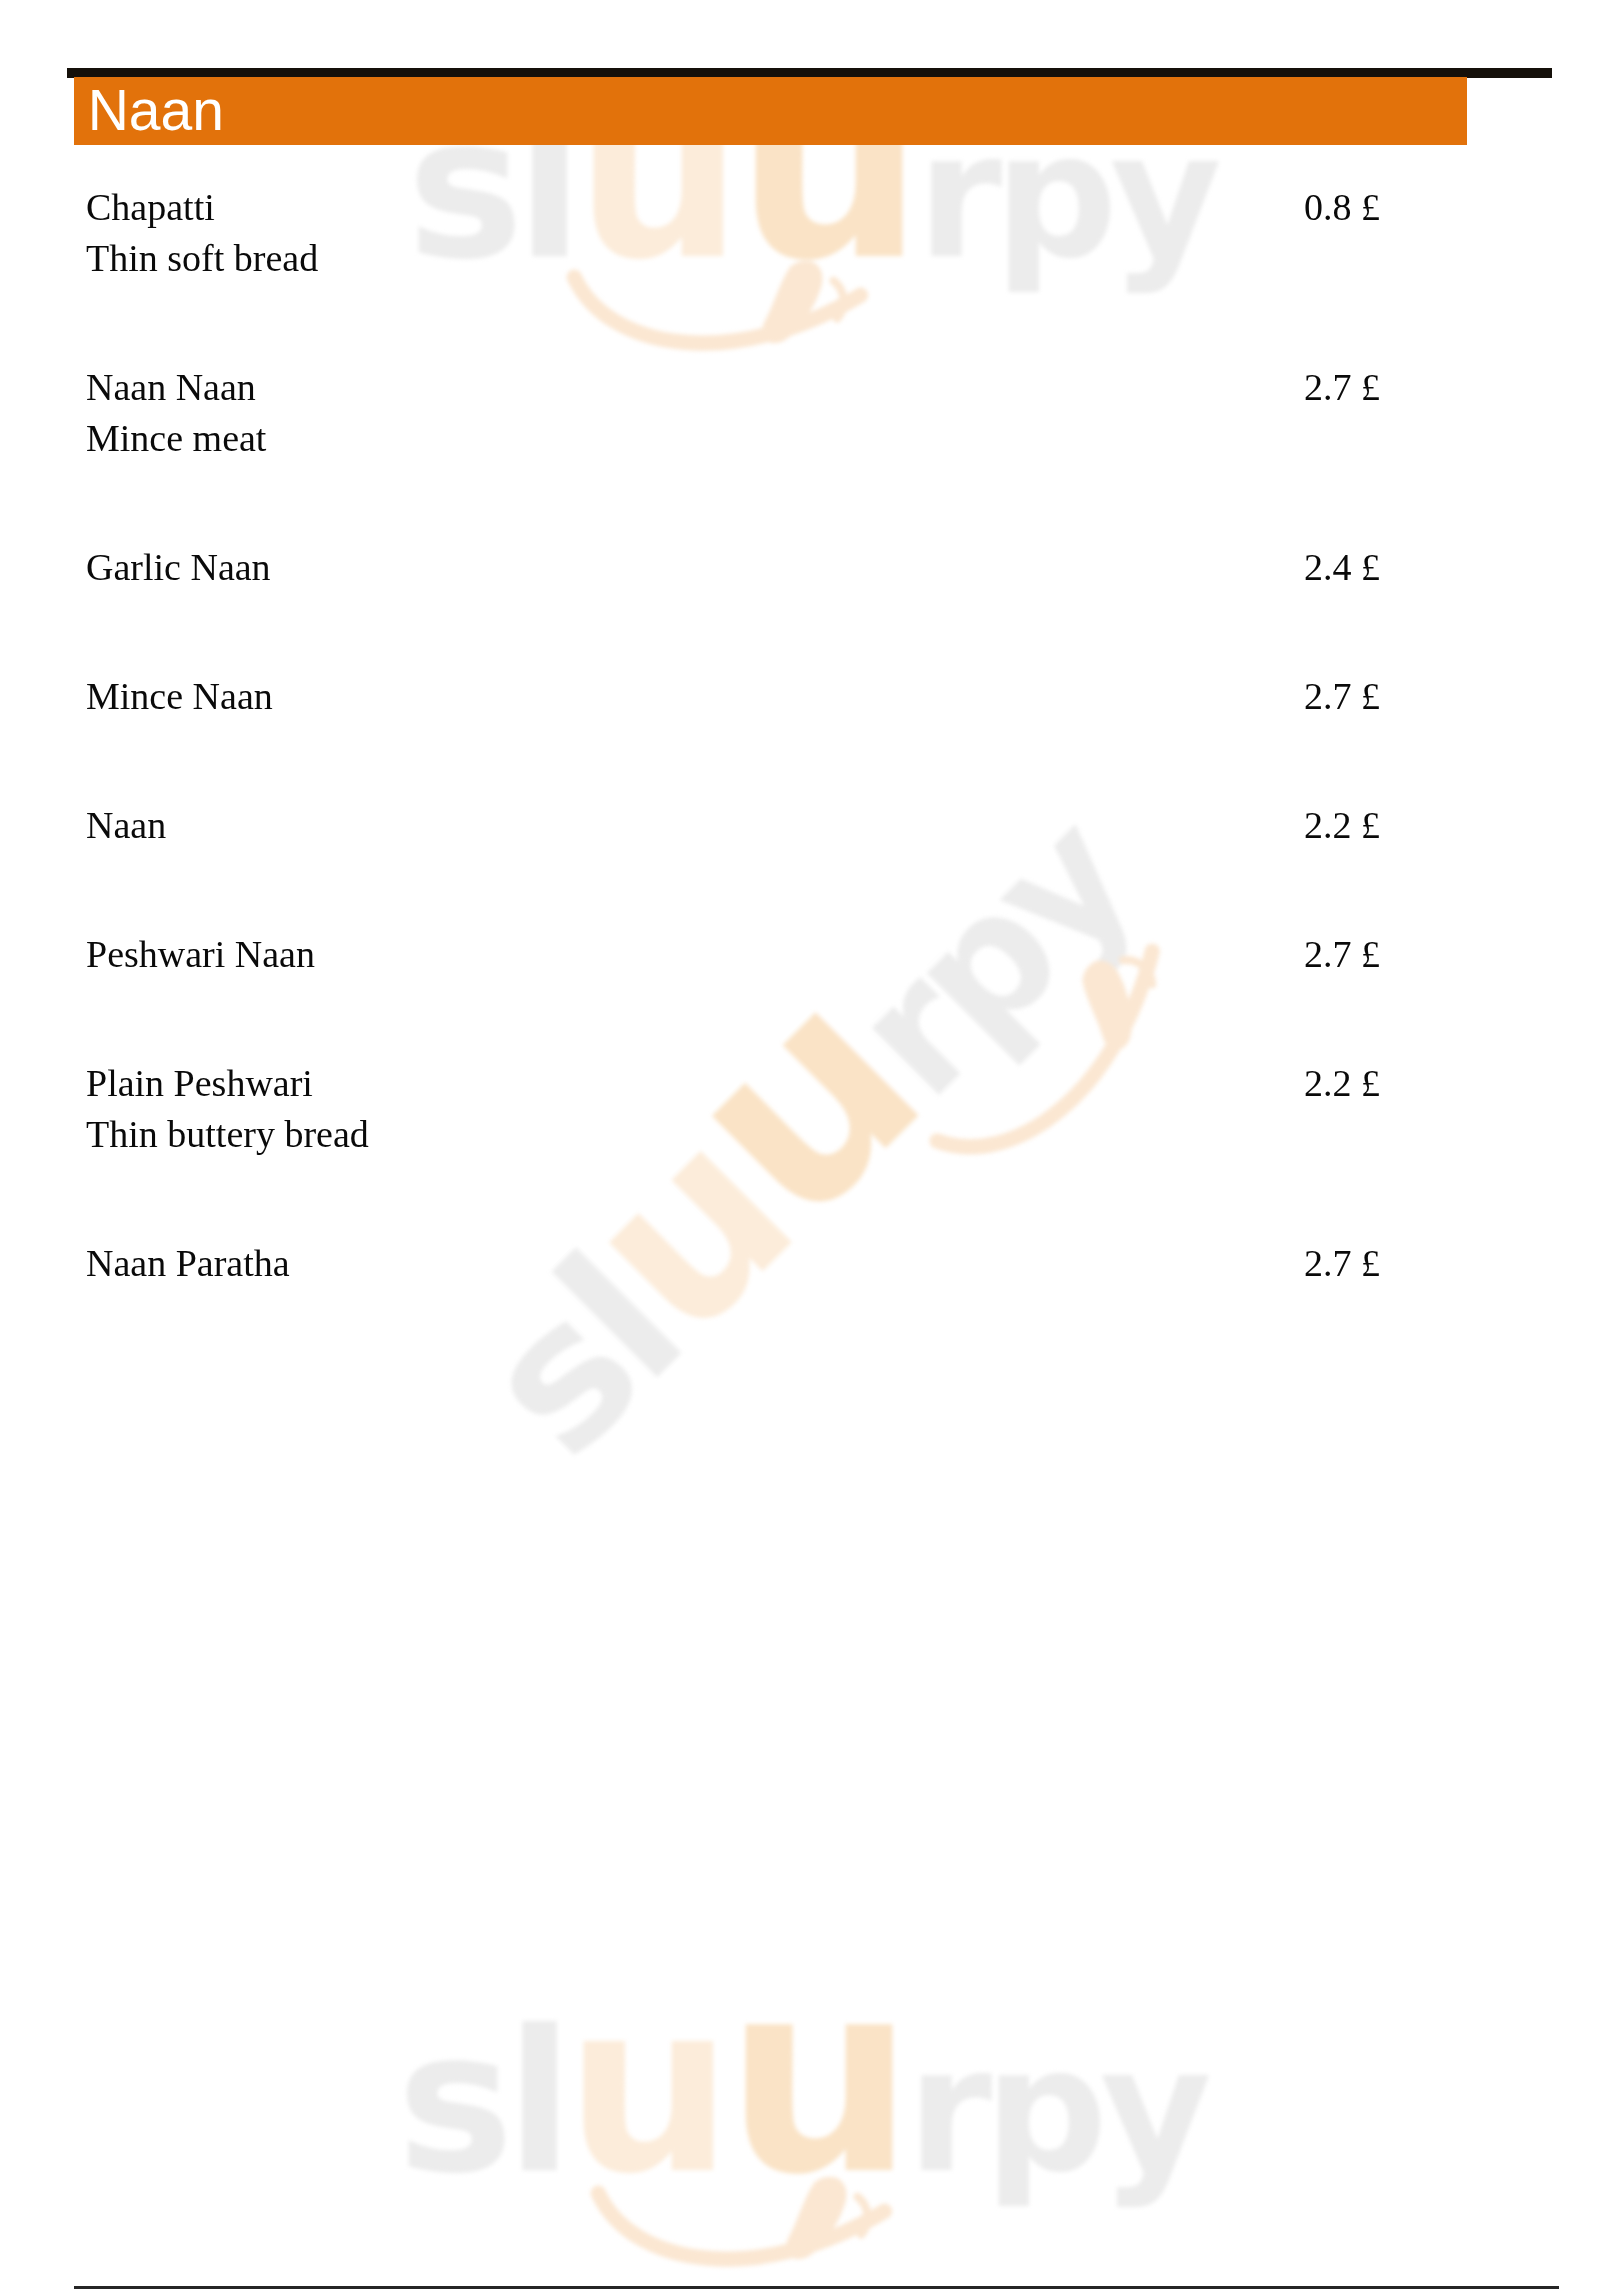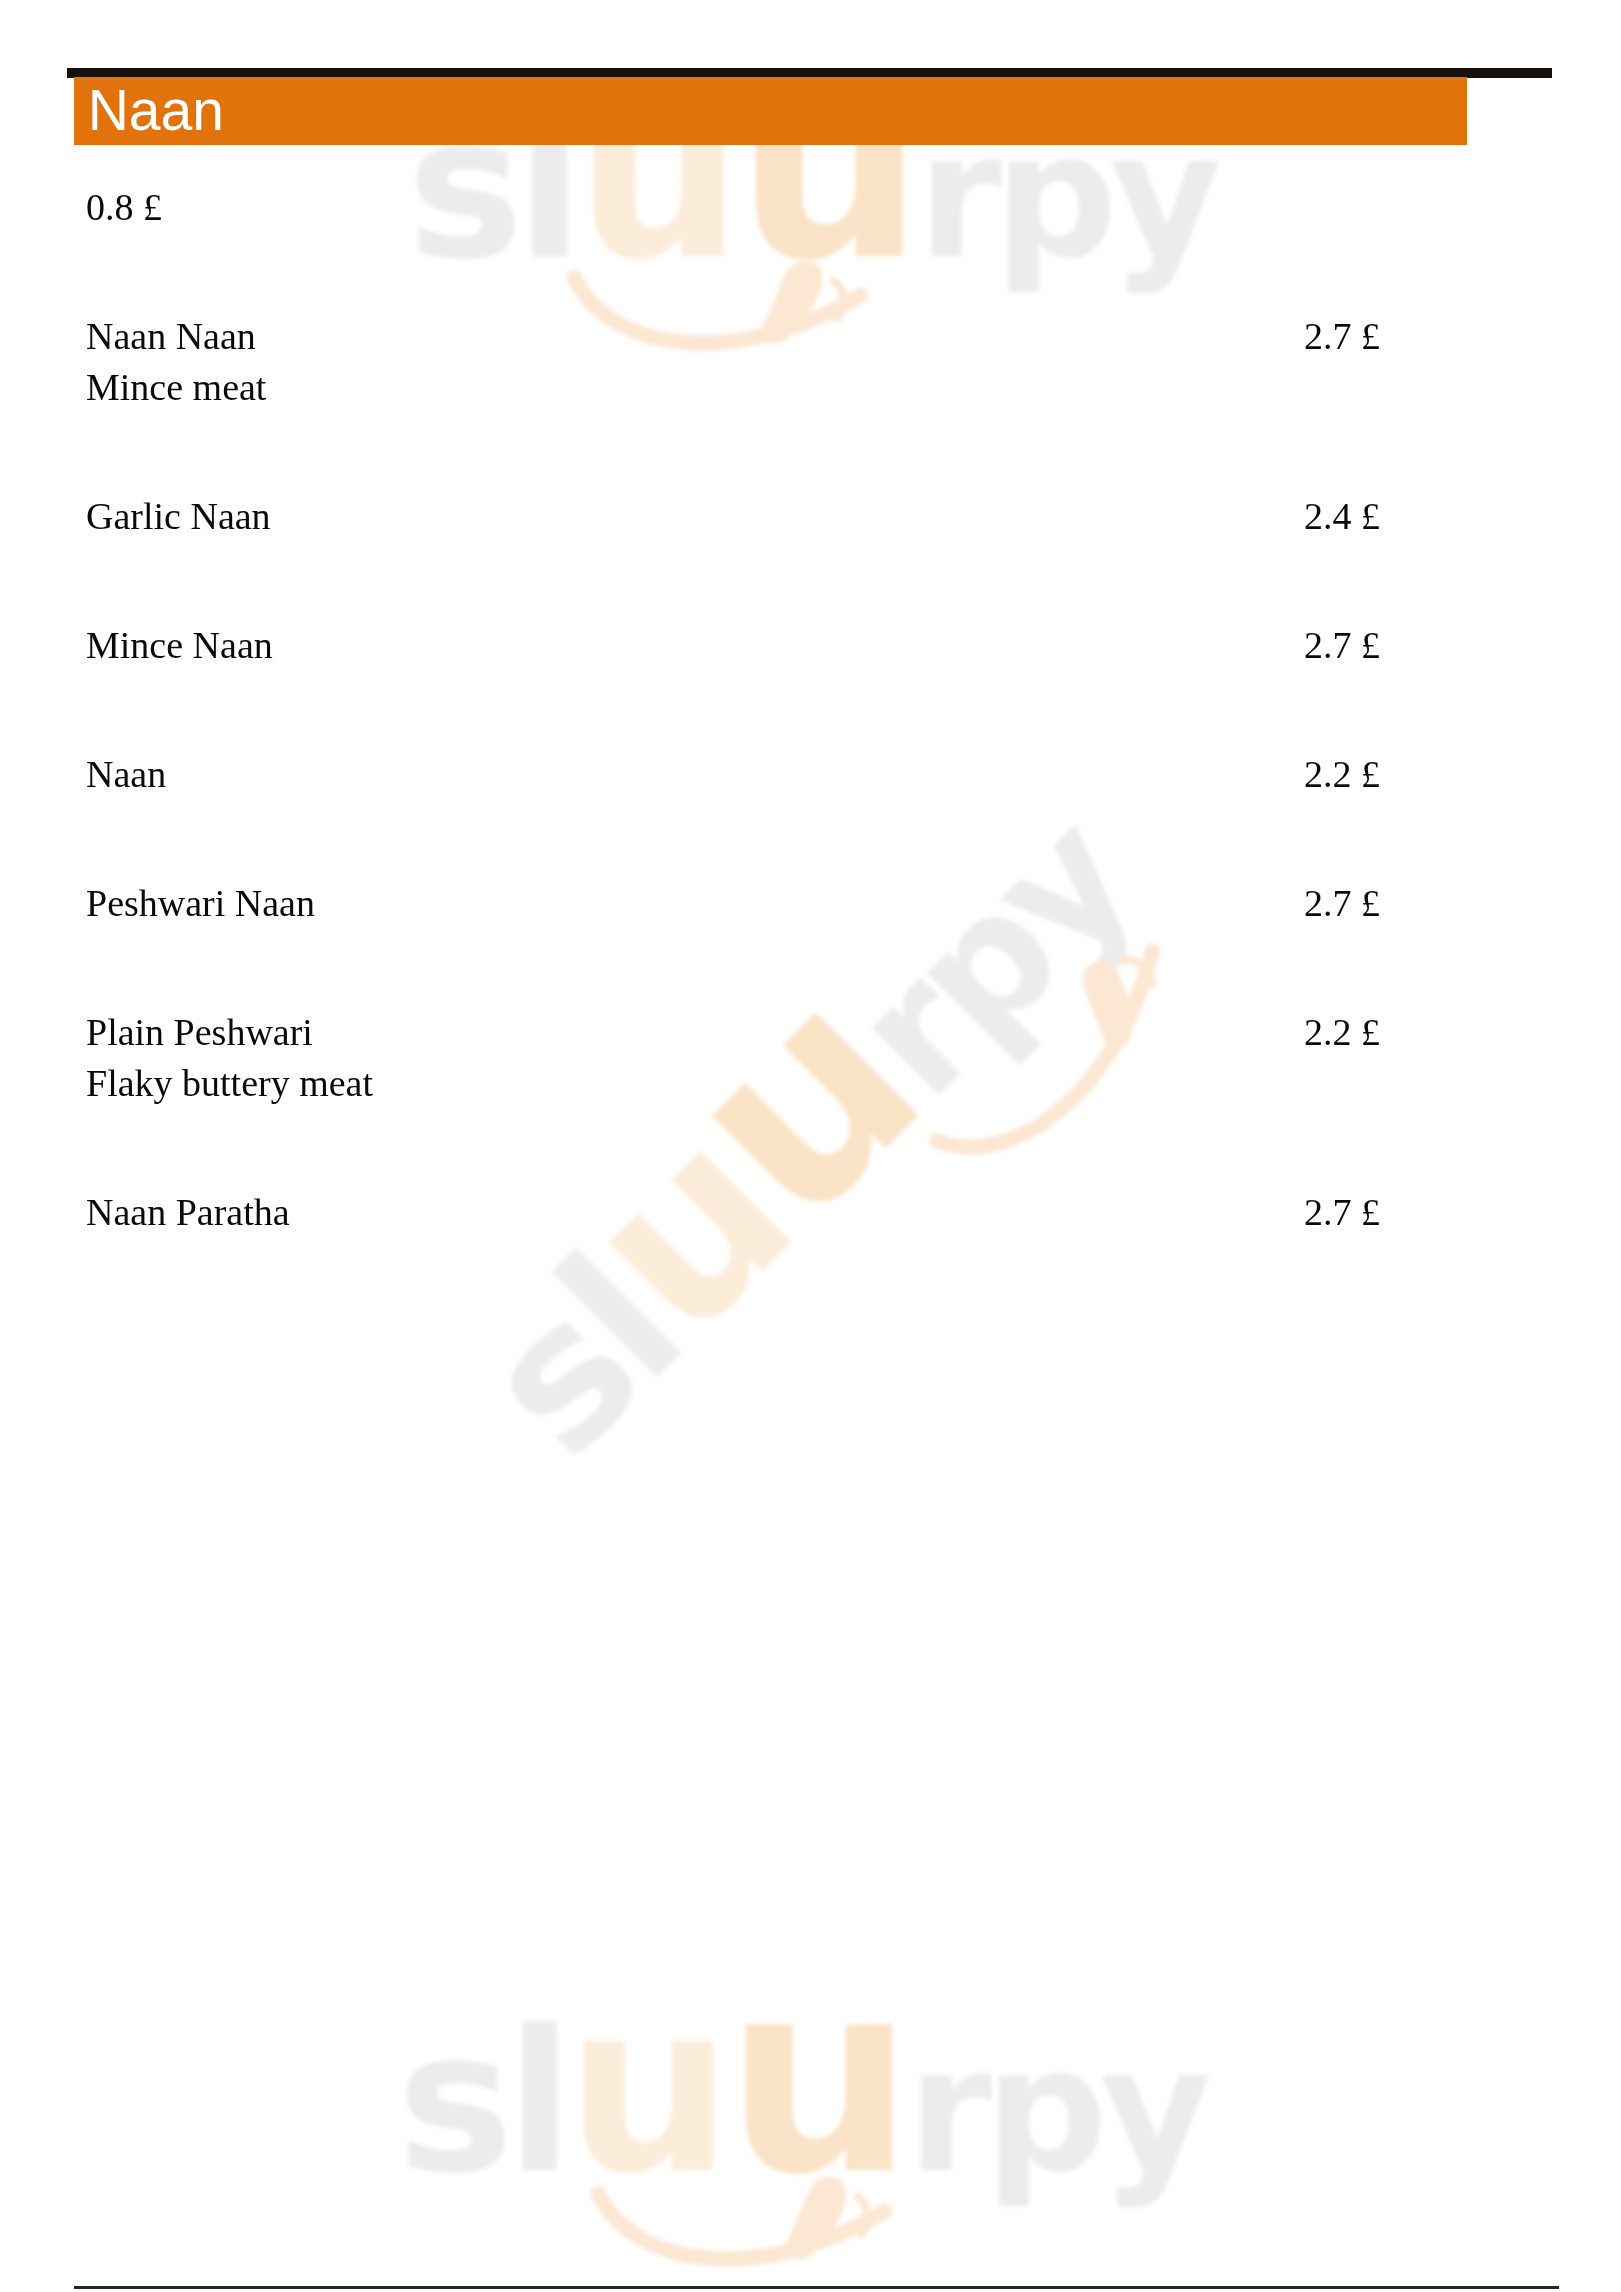--- a/index.html
+++ b/index.html
@@ -103,20 +103,24 @@
 </div>
 
 <div class="top-rule"></div>
 <div class="section-bar">
   <span class="title">Naan</span>
 </div>
 
 <div class="menu">
 
   <div class="row">
+    <div class="txt">
+      <div class="name">Chapatti</div>
+      <div class="desc">Thin soft bread</div>
+    </div>
     <div class="price">0.8 £</div>
   </div>
 
 
   <div class="row">
     <div class="txt">
       <div class="name">Naan Naan</div>
       <div class="desc">Mince meat</div>
     </div>
     <div class="price">2.7 £</div>
@@ -146,21 +150,21 @@
   <div class="row">
     <div class="txt">
       <div class="name">Peshwari Naan</div>
     </div>
     <div class="price">2.7 £</div>
   </div>
 
   <div class="row">
     <div class="txt">
       <div class="name">Plain Peshwari</div>
-      <div class="desc">Flaky buttery meat</div>
+      <div class="desc">Thin buttery bread</div>
     </div>
     <div class="price">2.2 £</div>
   </div>
 
   <div class="row">
     <div class="txt">
       <div class="name">Naan Paratha</div>
     </div>
     <div class="price">2.7 £</div>
   </div>

